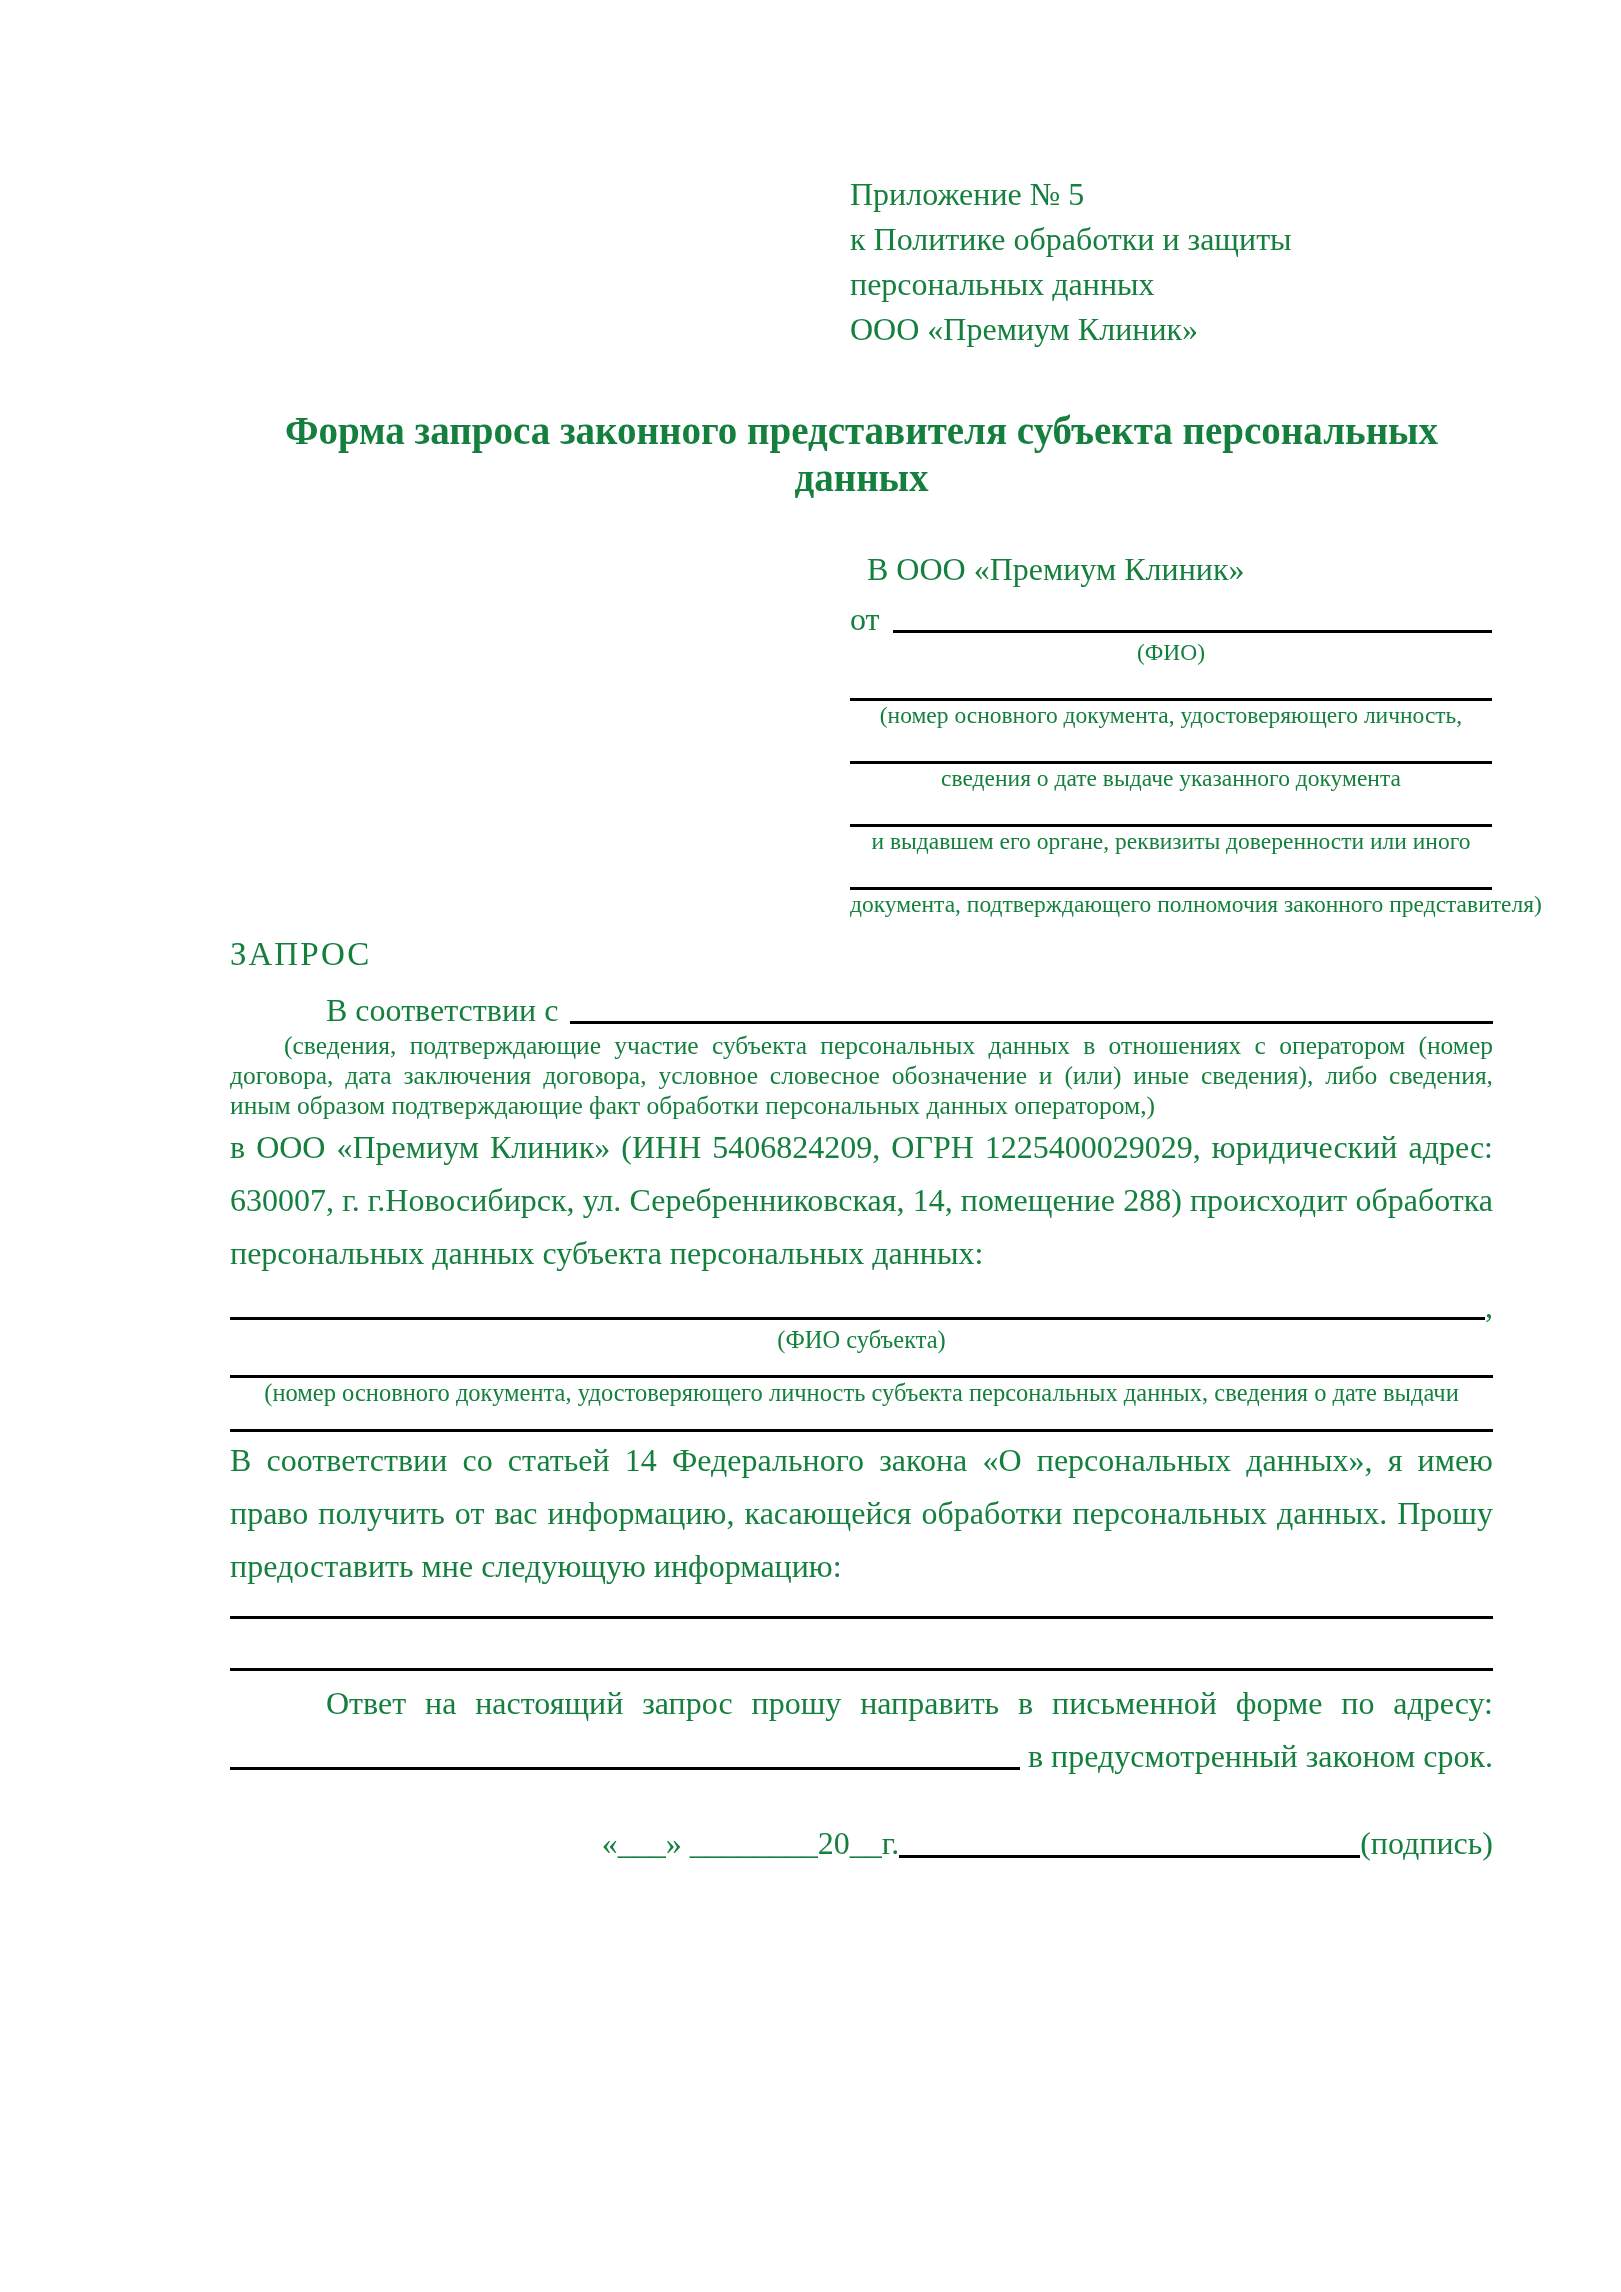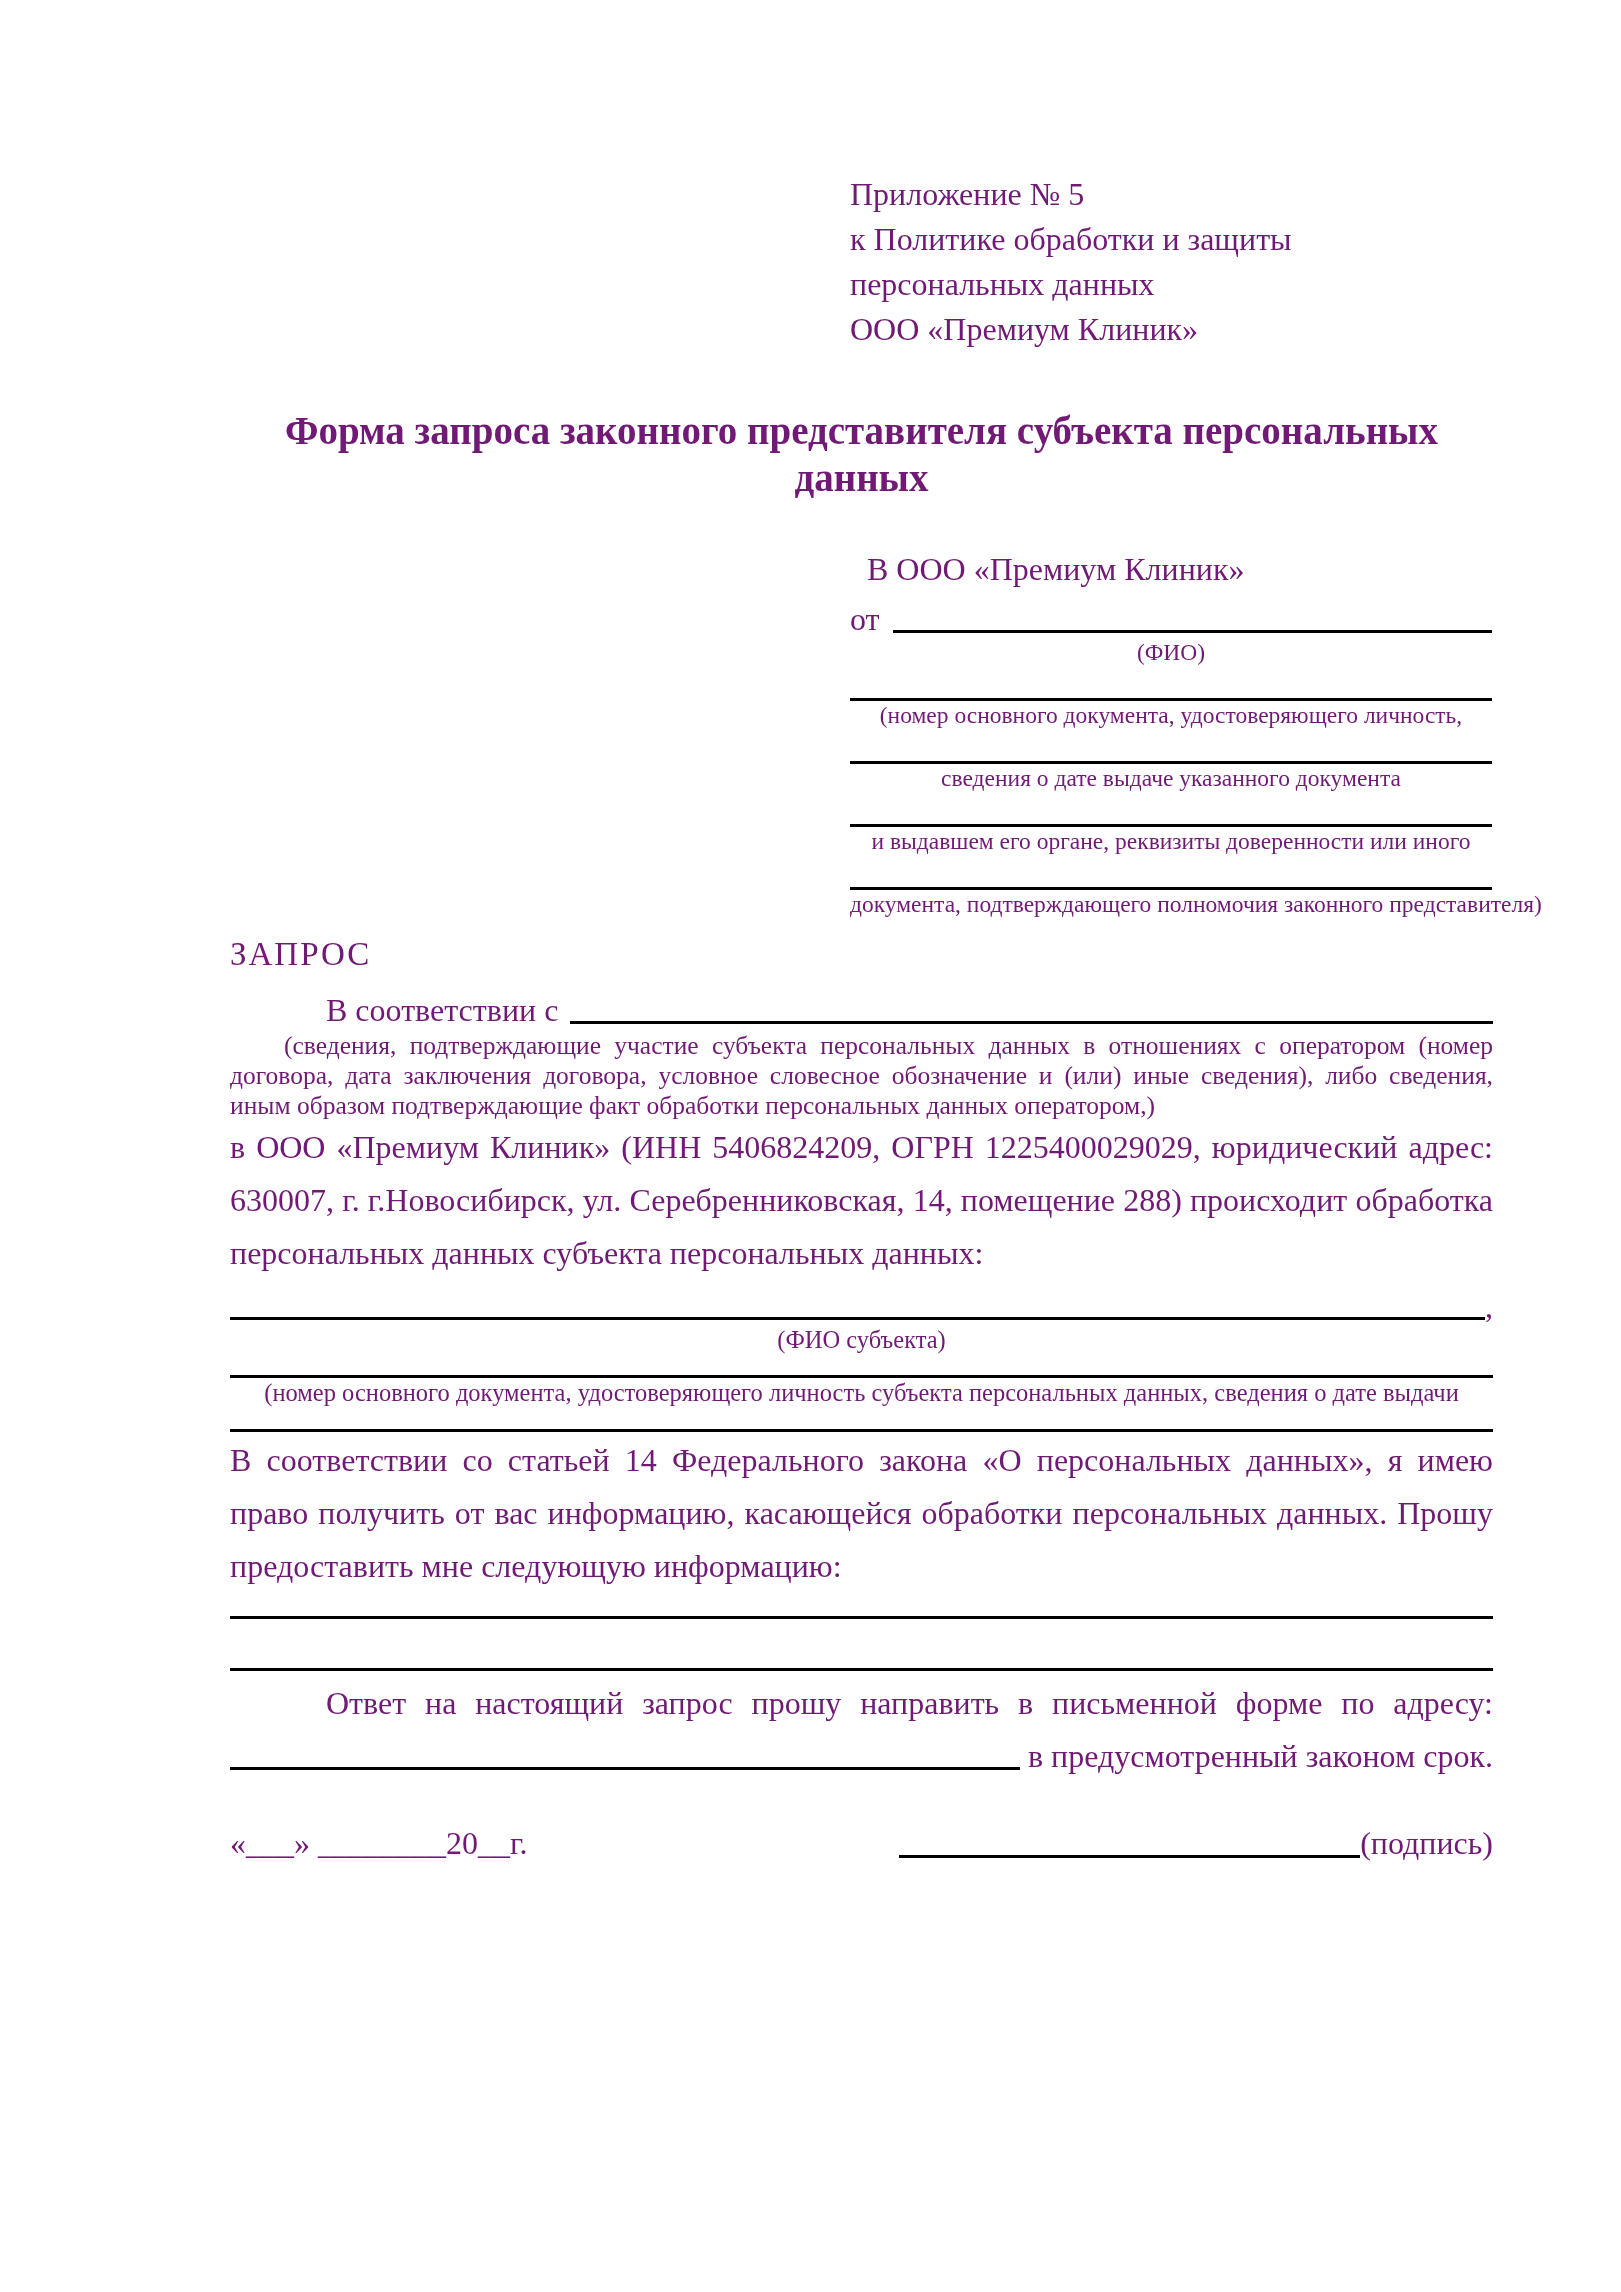--- a/index.html
+++ b/index.html
@@ -3,21 +3,21 @@
 <meta charset="utf-8">
 <style>
   * { box-sizing: border-box; margin: 0; padding: 0; }
   html, body { background: #ffffff; }
   .page {
     position: relative;
     width: 1621px;
     height: 2293px;
     margin: 0 auto;
     background: #ffffff;
-    color: #701a75;
+    color: #15803d;
     font-family: "Liberation Serif", "DejaVu Serif", serif;
     padding: 172px 128px 0 230px;
     overflow: hidden;
   }
   
   .hdr {
     margin-left: 620px; 
     font-size: 32px;
     line-height: 45px;
   }
@@ -95,21 +95,21 @@
     line-height: 53px;
     text-align: justify;
     text-align-last: justify;
     text-indent: 96px;
   }
   .answer-row { height: 45px; font-size: 32px; gap: 8px; }
   .answer-tail { align-self: flex-end; white-space: nowrap; }
   .sig-row {
     margin-top: 47px;
     display: flex;
-    justify-content: space-between;
+    justify-content: flex-end;
     align-items: flex-end;
     font-size: 32px;
     line-height: 43px;
   }
   .sig-right { display: flex; align-items: flex-end; }
   .sig-line {
     width: 461px;
     border-bottom: 3.9px solid #000;
     margin-bottom: 6.9px;
   }

